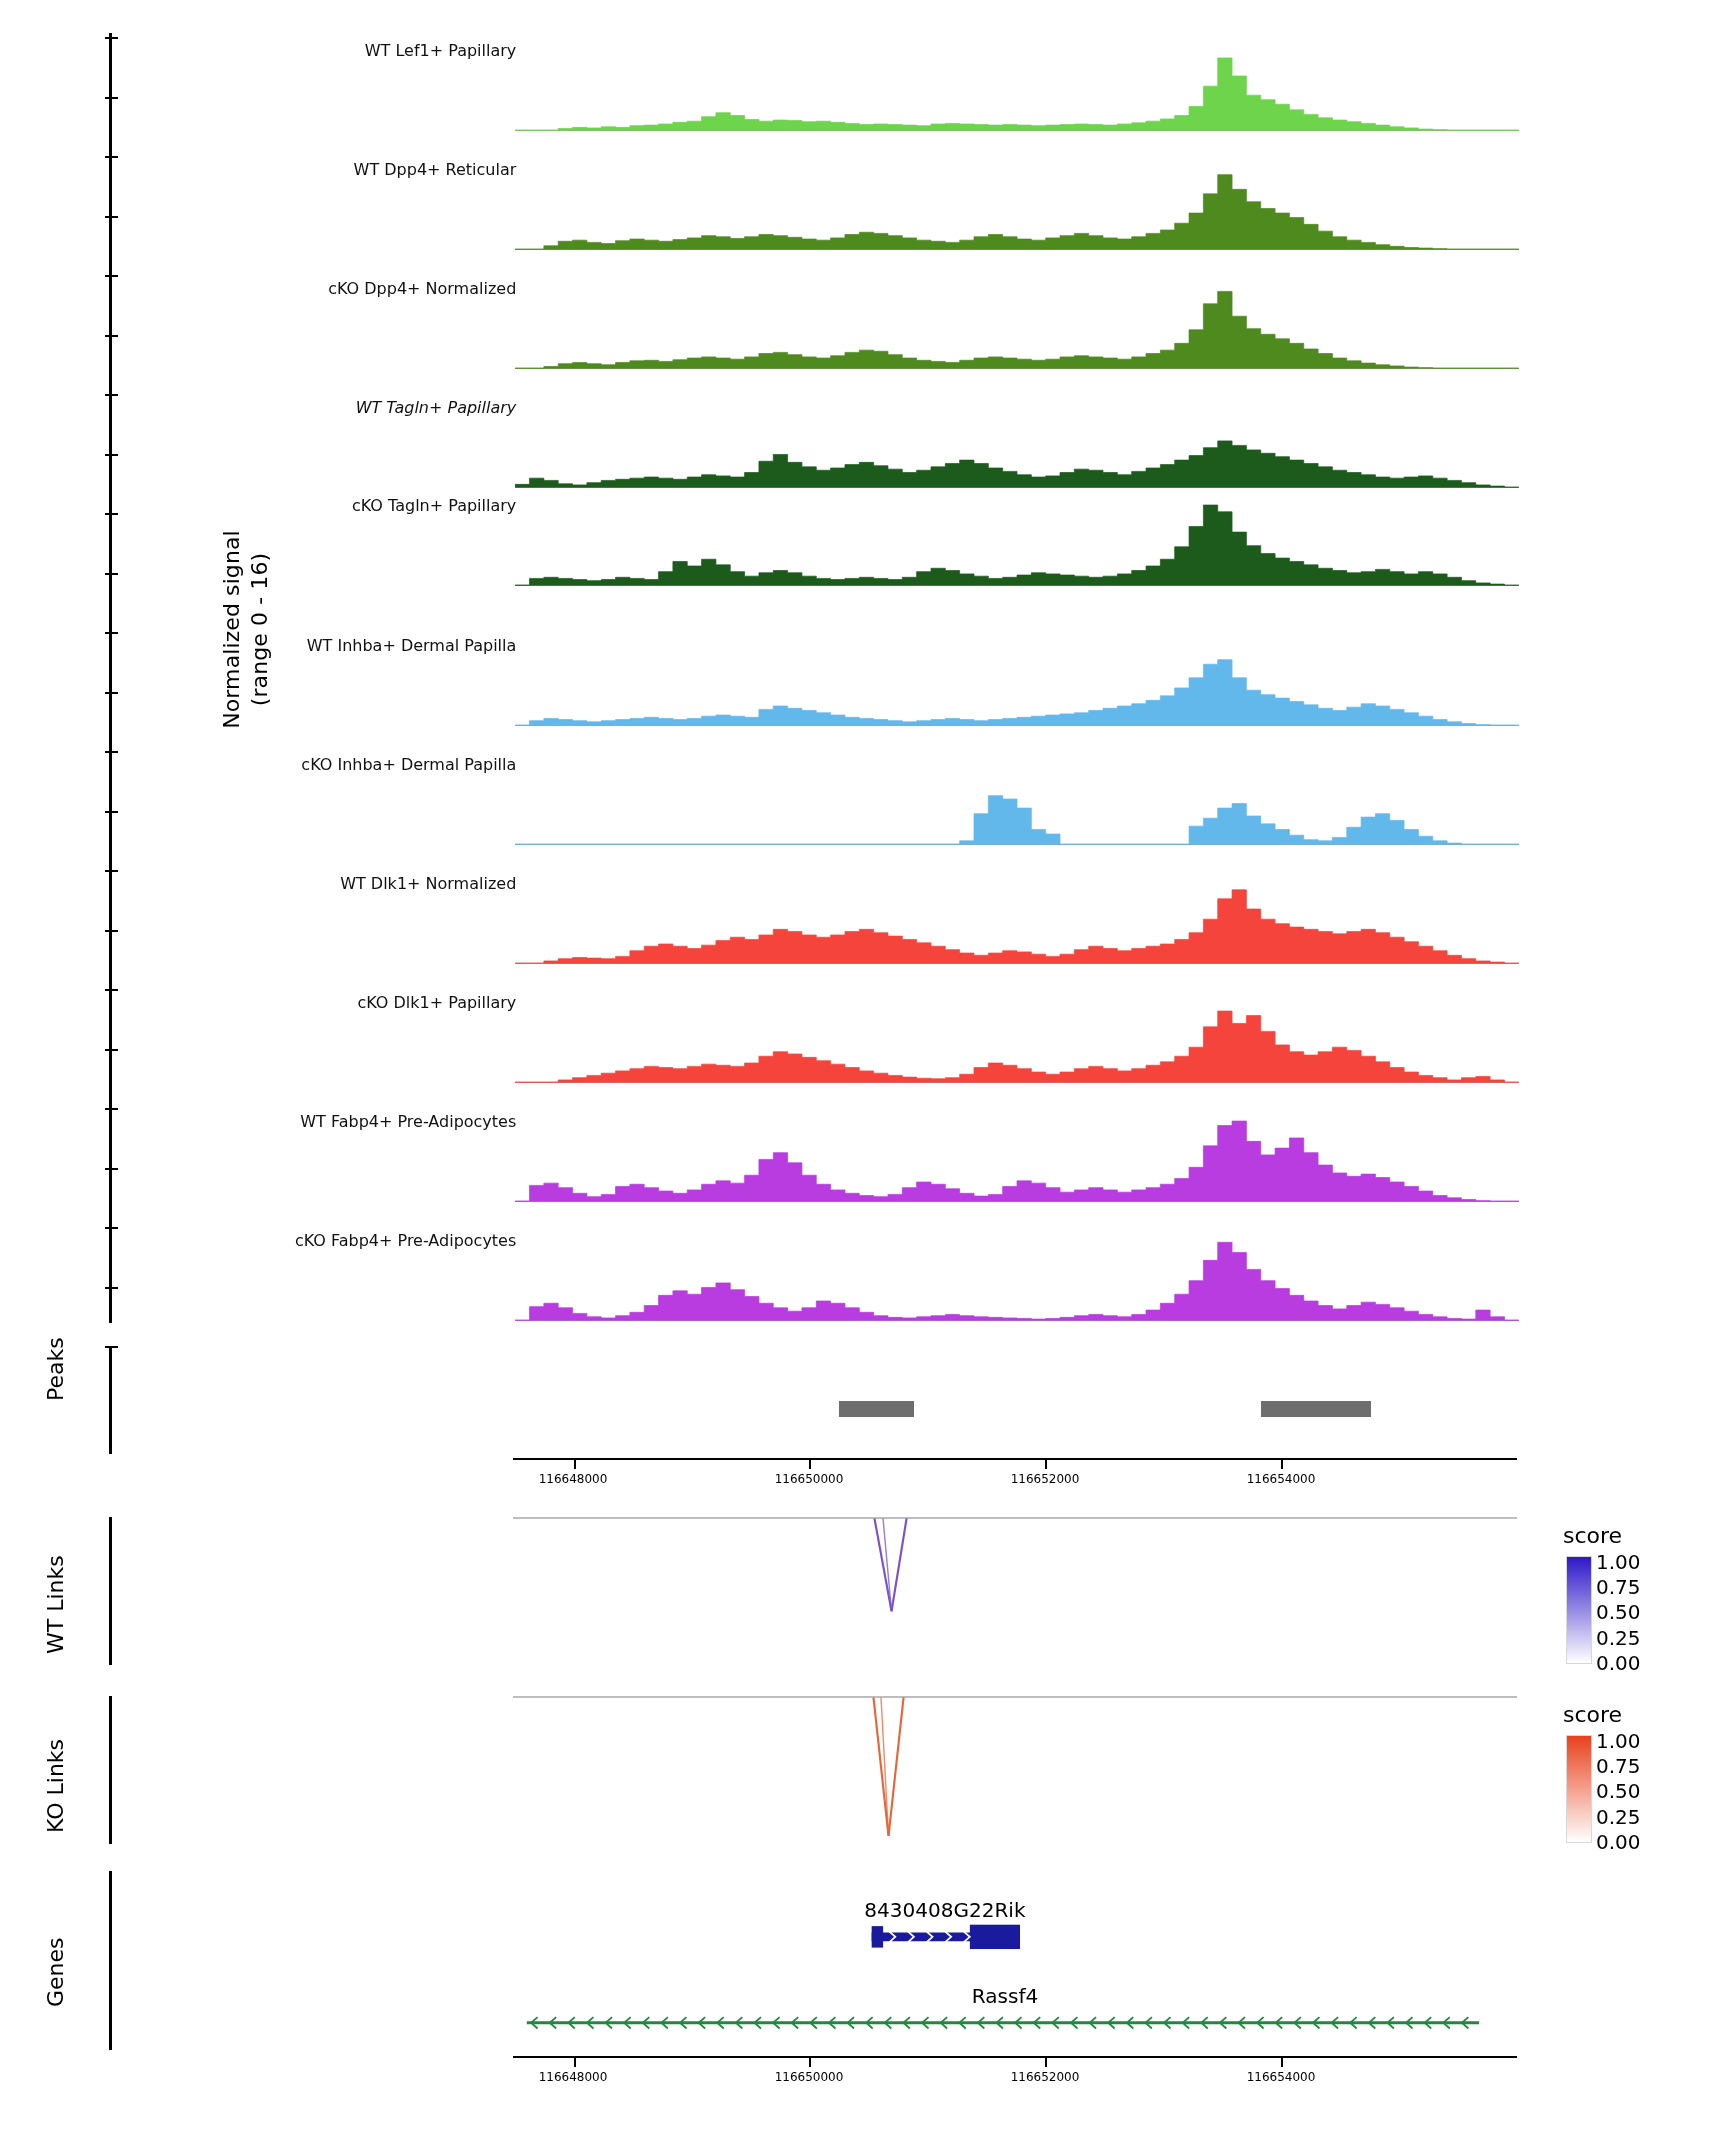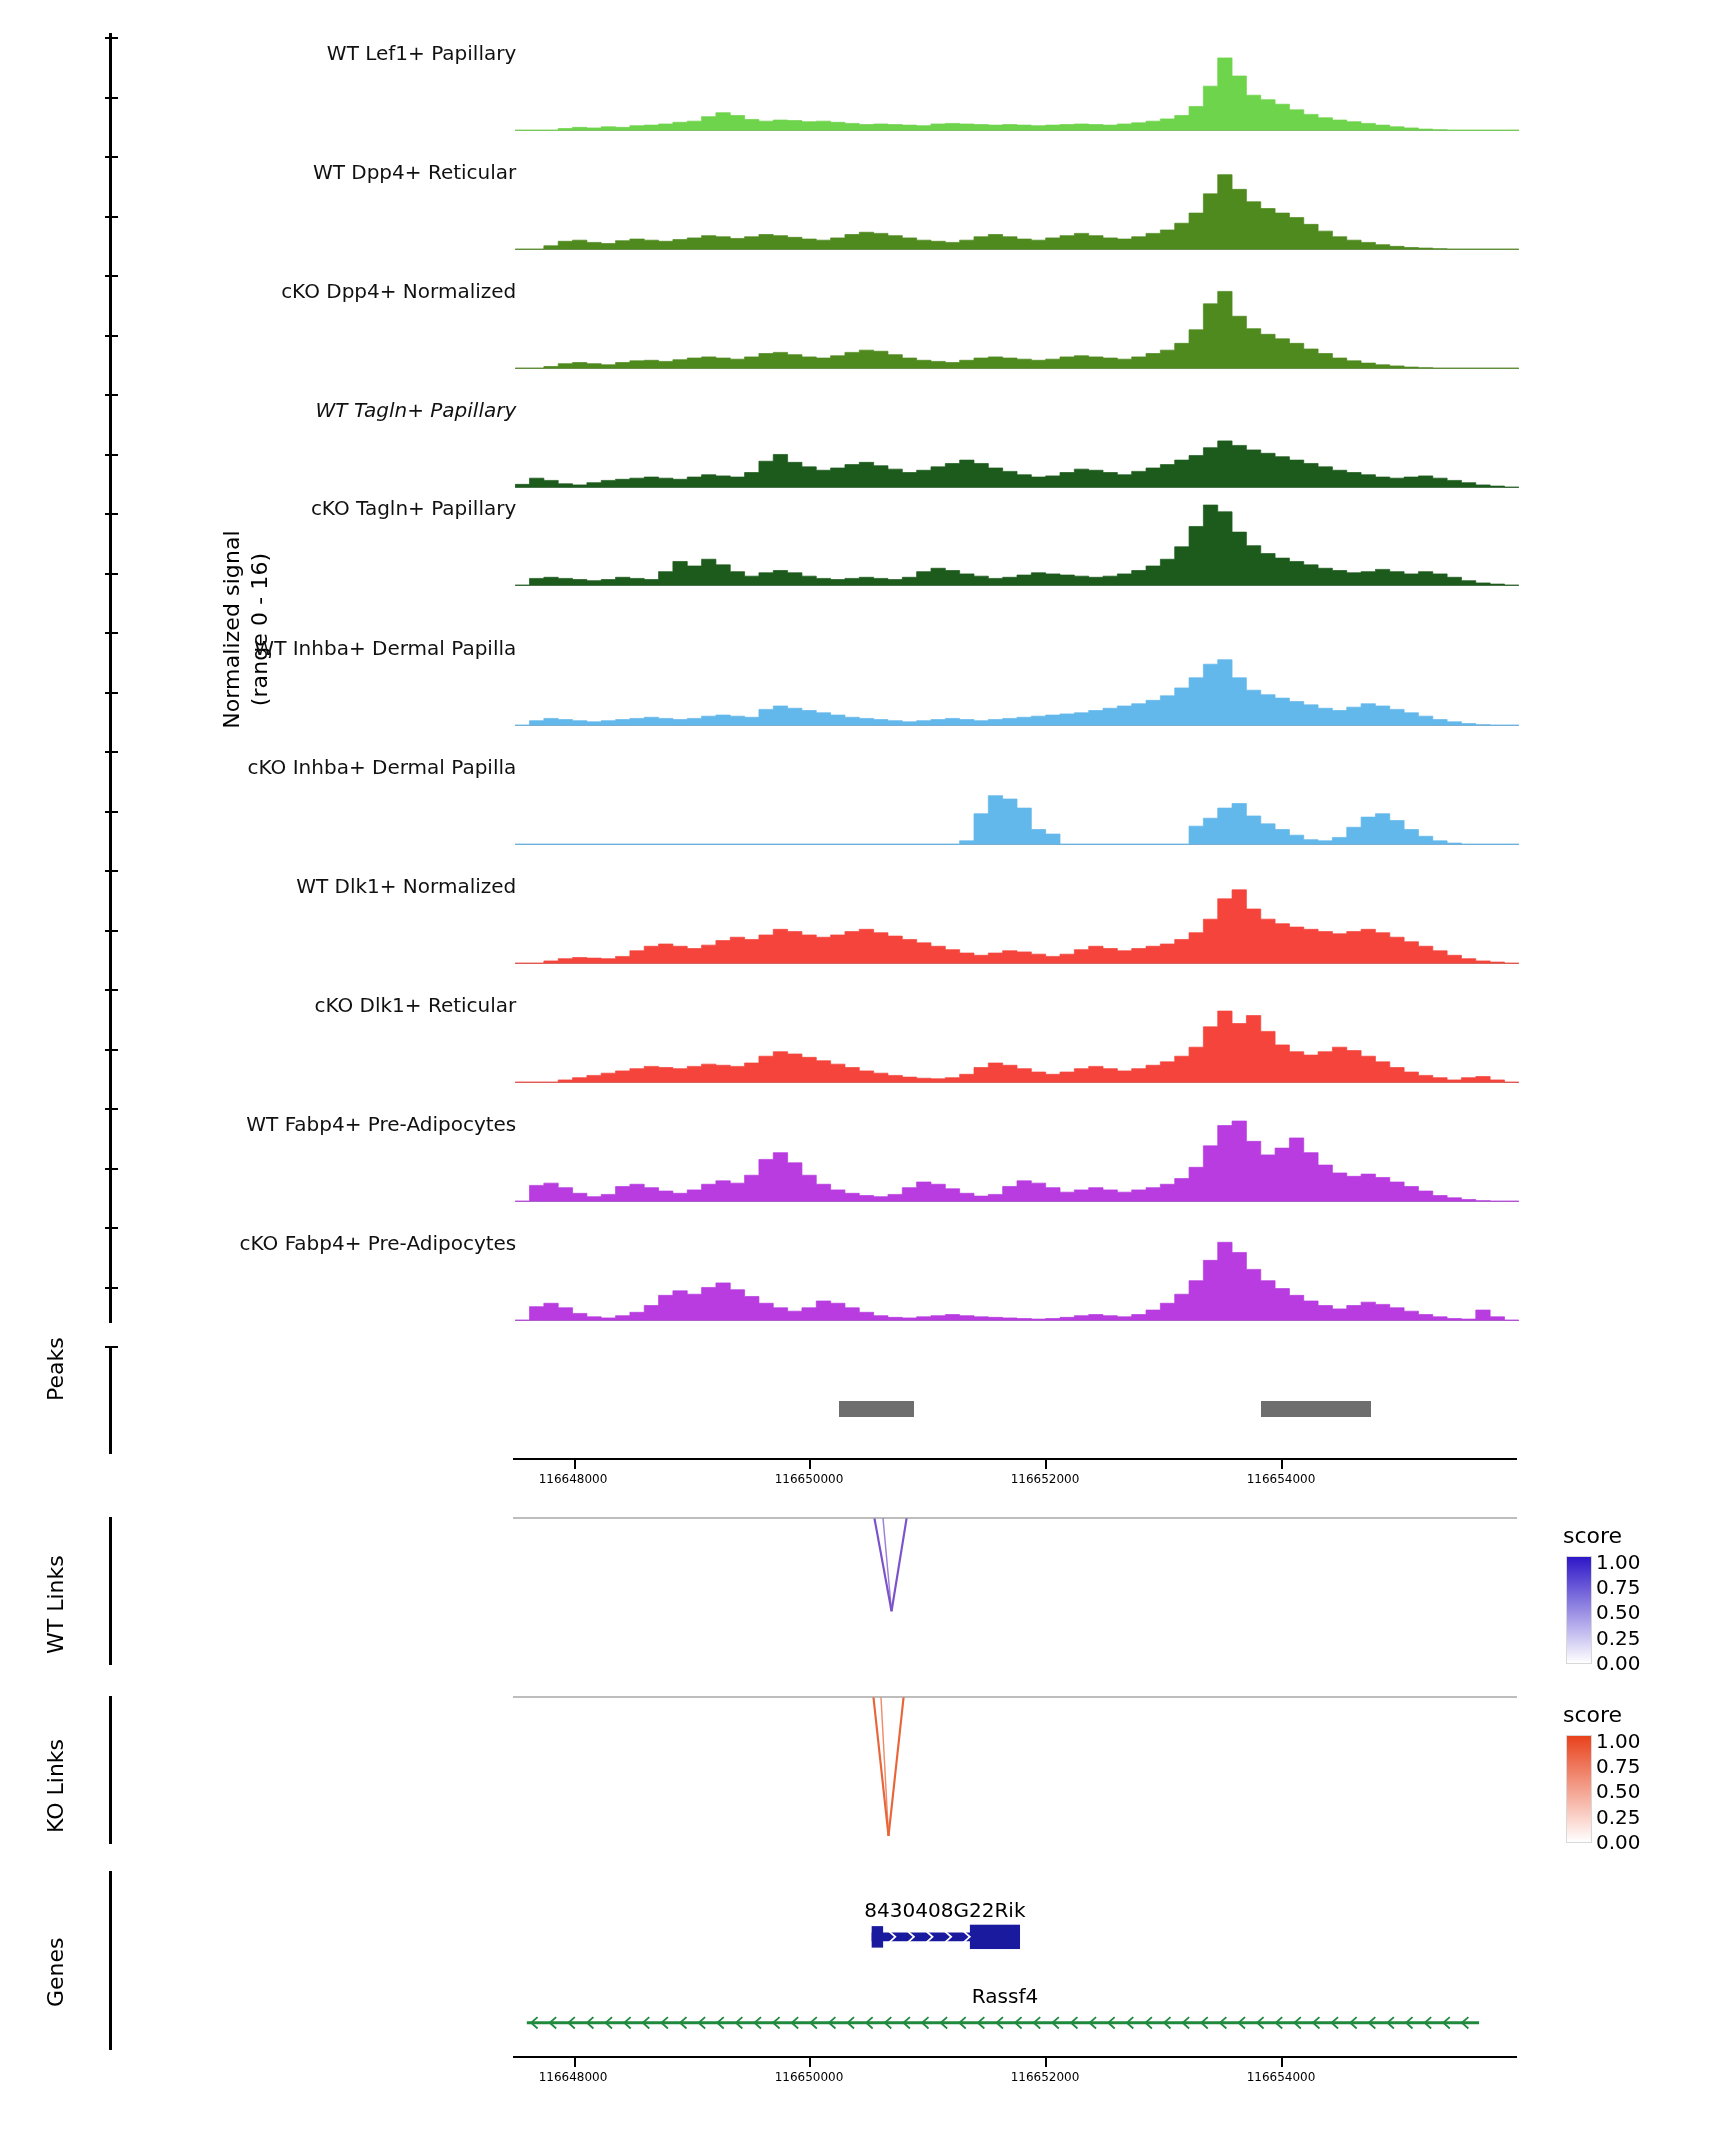--- a/index.html
+++ b/index.html
@@ -50,21 +50,21 @@
     left: 115px;
     width: 1434px;
     height: 119px;
   }
   .track-label {
     position: absolute;
     left: 14.3px;
     top: 4.3px;
     width: 387px;
     text-align: right;
-    font-size: 20px;
+    font-size: 16px;
     color: #111;
     white-space: nowrap;
   }
   .track-plot {
     position: absolute;
     left: 400px;
     top: 0;
     width: 1004px;
     height: 119px;
   }
@@ -246,21 +246,21 @@
         <div class="track-row" style="top: 870px;">
           <div class="track-label">WT Dlk1+ Normalized</div>
           <div style="position: absolute; left: 400px; top: 93px; width: 1004px; height: 1.4px; background: rgb(158, 158, 158);"></div>
           <div class="track-plot">
             <svg width="1004" height="119" viewBox="0 0 1400 166">
               <path d="M0,130 L0.00,130.00 L20.00,130.00 L20.00,130.00 L40.00,130.00 L40.00,126.85 L60.00,126.85 L60.00,123.70 L80.00,123.70 L80.00,122.13 L100.00,122.13 L100.00,122.91 L120.00,122.91 L120.00,123.70 L140.00,123.70 L140.00,120.55 L160.00,120.55 L160.00,112.67 L180.00,112.67 L180.00,106.38 L200.00,106.38 L200.00,103.22 L220.00,103.22 L220.00,106.38 L240.00,106.38 L240.00,109.53 L260.00,109.53 L260.00,104.80 L280.00,104.80 L280.00,98.50 L300.00,98.50 L300.00,93.78 L320.00,93.78 L320.00,96.92 L340.00,96.92 L340.00,90.63 L360.00,90.63 L360.00,82.75 L380.00,82.75 L380.00,85.90 L400.00,85.90 L400.00,90.63 L420.00,90.63 L420.00,93.78 L440.00,93.78 L440.00,90.63 L460.00,90.63 L460.00,85.90 L480.00,85.90 L480.00,82.75 L500.00,82.75 L500.00,87.47 L520.00,87.47 L520.00,92.20 L540.00,92.20 L540.00,96.92 L560.00,96.92 L560.00,101.65 L580.00,101.65 L580.00,106.38 L600.00,106.38 L600.00,111.10 L620.00,111.10 L620.00,115.83 L640.00,115.83 L640.00,118.97 L660.00,118.97 L660.00,115.83 L680.00,115.83 L680.00,112.67 L700.00,112.67 L700.00,114.25 L720.00,114.25 L720.00,117.40 L740.00,117.40 L740.00,120.55 L760.00,120.55 L760.00,117.40 L780.00,117.40 L780.00,111.10 L800.00,111.10 L800.00,106.38 L820.00,106.38 L820.00,109.53 L840.00,109.53 L840.00,112.67 L860.00,112.67 L860.00,109.53 L880.00,109.53 L880.00,106.38 L900.00,106.38 L900.00,103.22 L920.00,103.22 L920.00,96.92 L940.00,96.92 L940.00,87.47 L960.00,87.47 L960.00,68.58 L980.00,68.58 L980.00,40.22 L1000.00,40.22 L1000.00,27.63 L1020.00,27.63 L1020.00,54.40 L1040.00,54.40 L1040.00,68.58 L1060.00,68.58 L1060.00,74.88 L1080.00,74.88 L1080.00,79.60 L1100.00,79.60 L1100.00,82.75 L1120.00,82.75 L1120.00,85.90 L1140.00,85.90 L1140.00,89.05 L1160.00,89.05 L1160.00,85.90 L1180.00,85.90 L1180.00,82.75 L1200.00,82.75 L1200.00,87.47 L1220.00,87.47 L1220.00,93.78 L1240.00,93.78 L1240.00,100.08 L1260.00,100.08 L1260.00,106.38 L1280.00,106.38 L1280.00,112.67 L1300.00,112.67 L1300.00,118.97 L1320.00,118.97 L1320.00,123.70 L1340.00,123.70 L1340.00,126.85 L1360.00,126.85 L1360.00,128.43 L1380.00,128.43 L1380.00,130.00 L1400.00,130.00 L1400,130 Z" fill="#F4443C" stroke="#F4443C" stroke-width="1"></path>
             </svg>
           </div>
         </div>
         <div class="track-row" style="top: 989px;">
-          <div class="track-label">cKO Dlk1+ Reticular</div>
+          <div class="track-label">cKO Dlk1+ Papillary</div>
           <div style="position: absolute; left: 400px; top: 93px; width: 1004px; height: 1.4px; background: rgb(158, 158, 158);"></div>
           <div class="track-plot">
             <svg width="1004" height="119" viewBox="0 0 1400 166">
               <path d="M0,130 L0.00,130.00 L20.00,130.00 L20.00,130.00 L40.00,130.00 L40.00,130.00 L60.00,130.00 L60.00,126.85 L80.00,126.85 L80.00,123.70 L100.00,123.70 L100.00,120.55 L120.00,120.55 L120.00,117.40 L140.00,117.40 L140.00,114.25 L160.00,114.25 L160.00,111.10 L180.00,111.10 L180.00,107.95 L200.00,107.95 L200.00,109.53 L220.00,109.53 L220.00,111.10 L240.00,111.10 L240.00,107.95 L260.00,107.95 L260.00,104.80 L280.00,104.80 L280.00,106.38 L300.00,106.38 L300.00,107.95 L320.00,107.95 L320.00,103.22 L340.00,103.22 L340.00,93.78 L360.00,93.78 L360.00,87.47 L380.00,87.47 L380.00,90.63 L400.00,90.63 L400.00,95.35 L420.00,95.35 L420.00,100.08 L440.00,100.08 L440.00,104.80 L460.00,104.80 L460.00,109.53 L480.00,109.53 L480.00,114.25 L500.00,114.25 L500.00,117.40 L520.00,117.40 L520.00,120.55 L540.00,120.55 L540.00,122.91 L560.00,122.91 L560.00,124.49 L580.00,124.49 L580.00,125.28 L600.00,125.28 L600.00,123.70 L620.00,123.70 L620.00,118.97 L640.00,118.97 L640.00,109.53 L660.00,109.53 L660.00,103.22 L680.00,103.22 L680.00,106.38 L700.00,106.38 L700.00,111.10 L720.00,111.10 L720.00,115.83 L740.00,115.83 L740.00,118.97 L760.00,118.97 L760.00,115.83 L780.00,115.83 L780.00,111.10 L800.00,111.10 L800.00,107.95 L820.00,107.95 L820.00,111.10 L840.00,111.10 L840.00,114.25 L860.00,114.25 L860.00,111.10 L880.00,111.10 L880.00,106.38 L900.00,106.38 L900.00,101.65 L920.00,101.65 L920.00,93.78 L940.00,93.78 L940.00,81.17 L960.00,81.17 L960.00,52.82 L980.00,52.82 L980.00,30.78 L1000.00,30.78 L1000.00,48.10 L1020.00,48.10 L1020.00,37.07 L1040.00,37.07 L1040.00,59.13 L1060.00,59.13 L1060.00,78.03 L1080.00,78.03 L1080.00,87.47 L1100.00,87.47 L1100.00,92.20 L1120.00,92.20 L1120.00,87.47 L1140.00,87.47 L1140.00,81.17 L1160.00,81.17 L1160.00,85.90 L1180.00,85.90 L1180.00,93.78 L1200.00,93.78 L1200.00,101.65 L1220.00,101.65 L1220.00,109.53 L1240.00,109.53 L1240.00,115.83 L1260.00,115.83 L1260.00,120.55 L1280.00,120.55 L1280.00,123.70 L1300.00,123.70 L1300.00,126.85 L1320.00,126.85 L1320.00,123.70 L1340.00,123.70 L1340.00,122.13 L1360.00,122.13 L1360.00,126.85 L1380.00,126.85 L1380.00,130.00 L1400.00,130.00 L1400,130 Z" fill="#F4443C" stroke="#F4443C" stroke-width="1"></path>
             </svg>
           </div>
         </div>
         <div class="track-row" style="top: 1108px;">
           <div class="track-label">WT Fabp4+ Pre-Adipocytes</div>
           <div style="position: absolute; left: 400px; top: 93px; width: 1004px; height: 1.4px; background: rgb(158, 158, 158);"></div>

